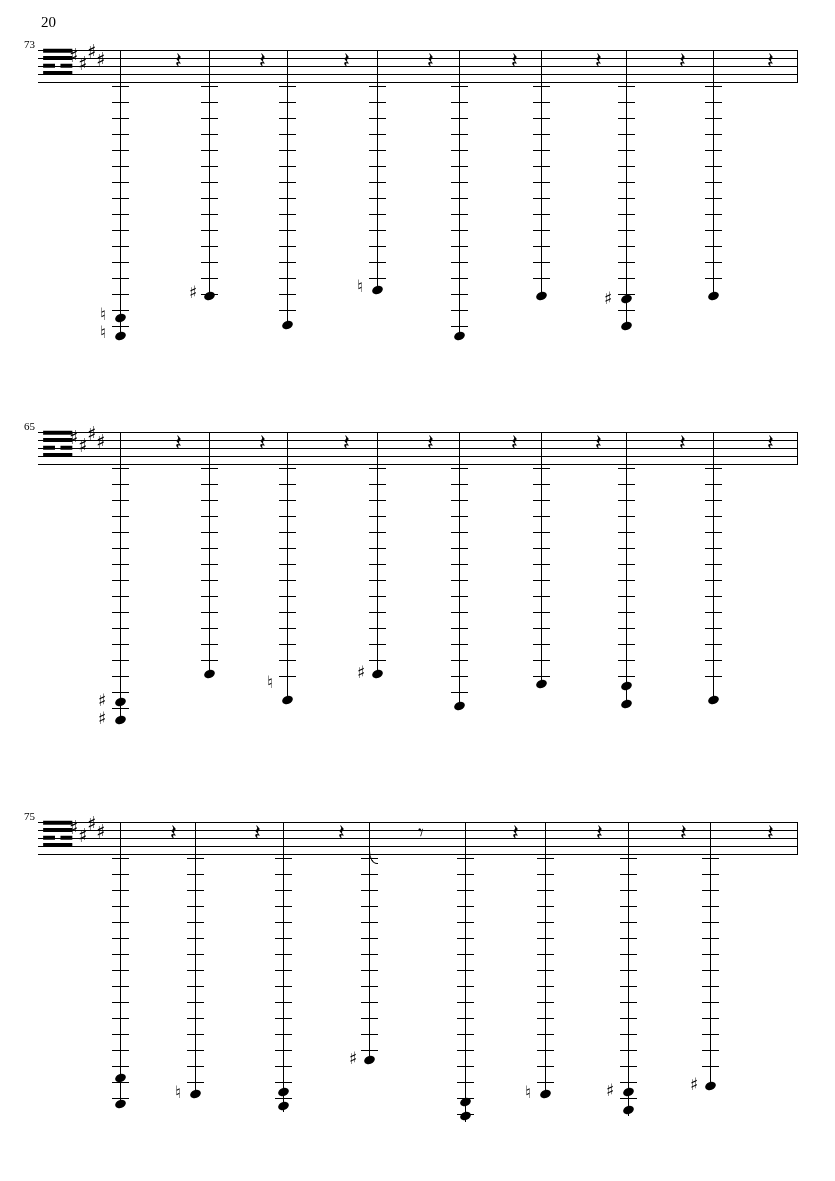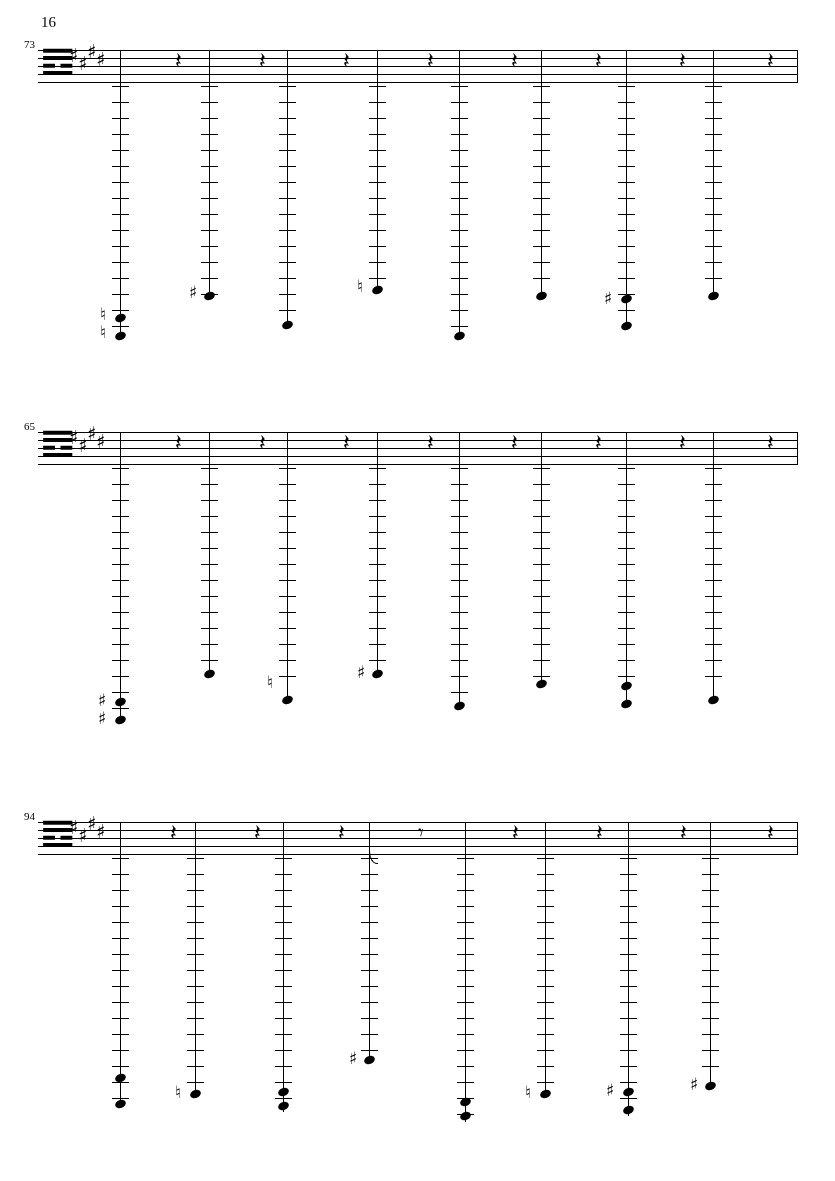--- a/index.html
+++ b/index.html
@@ -121,21 +121,21 @@
     border-left: 1.4px solid #000;
     border-bottom-left-radius: 8px 13px;
     border-bottom: 1.4px solid #000;
   }
 </style>
 </head>
 <body>
 
 <div class="page">
 
-  <div class="page-number">16</div>
+  <div class="page-number">20</div>
 
   <div class="system" style="top:0px;height:390px;">
     <div class="measure-number" style="left:24px;top:38px;">73</div>
 
     <div class="staff" style="top:50px;">
       <div class="line l0"></div>
       <div class="line l1"></div>
       <div class="line l2"></div>
       <div class="line l3"></div>
       <div class="line l4"></div>
@@ -519,21 +519,21 @@
       <div class="ledger" style="top:152px;"></div>
       <div class="ledger" style="top:168px;"></div>
       <div class="ledger" style="top:184px;"></div>
       <div class="ledger" style="top:200px;"></div>
       <div class="ledger" style="top:216px;"></div>
       <div class="head" style="top:236px;"></div>
     </div>
   </div>
 
   <div class="system" style="top:0px;">
-    <div class="measure-number" style="left:24px;top:810px;">94</div>
+    <div class="measure-number" style="left:24px;top:810px;">75</div>
 
     <div class="staff" style="top:822px;">
       <div class="line l0"></div>
       <div class="line l1"></div>
       <div class="line l2"></div>
       <div class="line l3"></div>
       <div class="line l4"></div>
     </div>
 
     <div class="clef" style="left:40px;top:813px;">𝌉</div>

